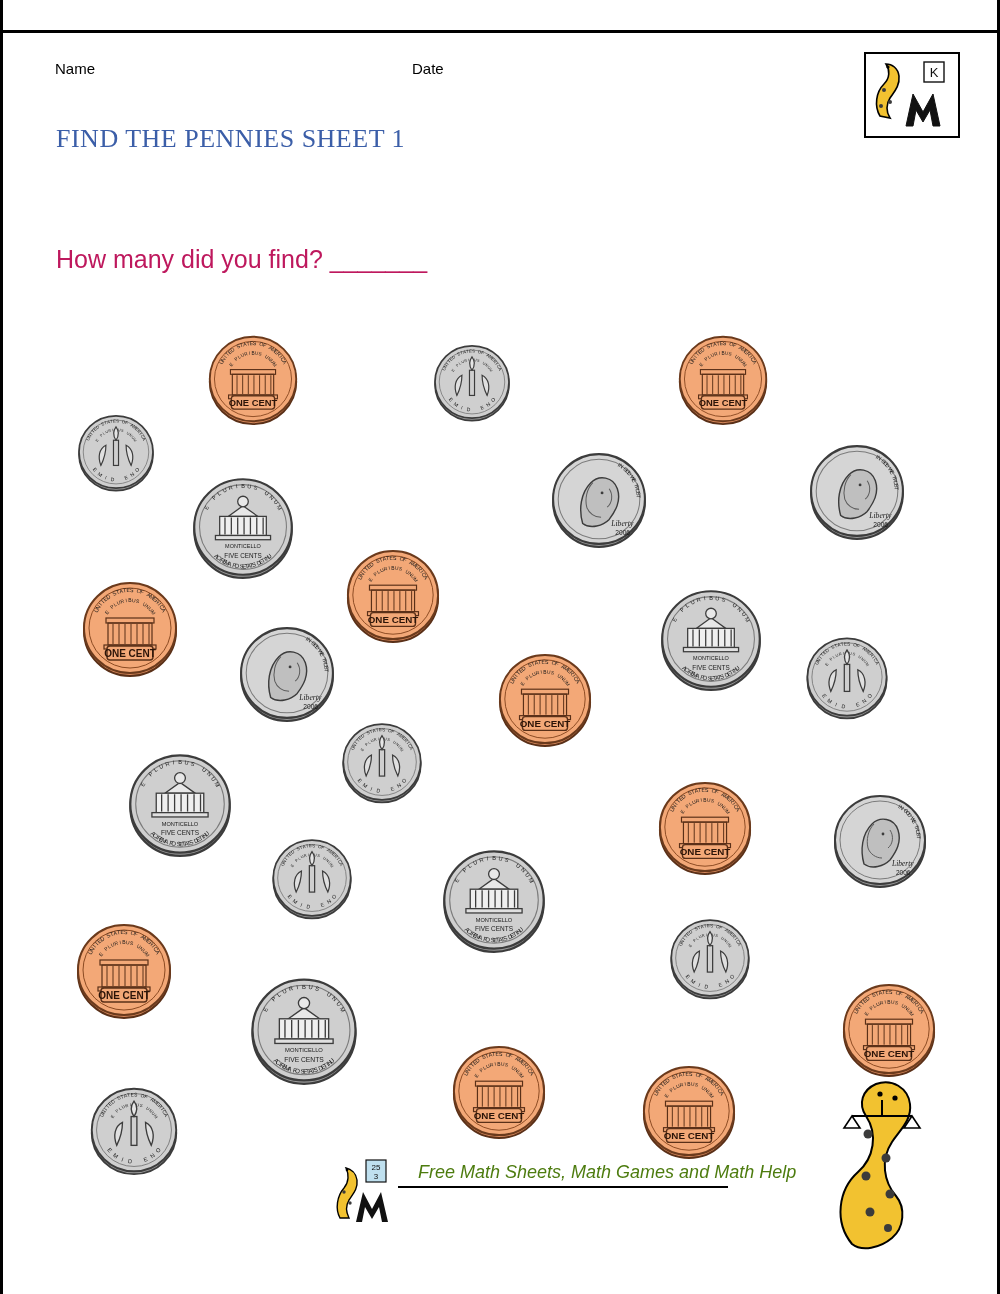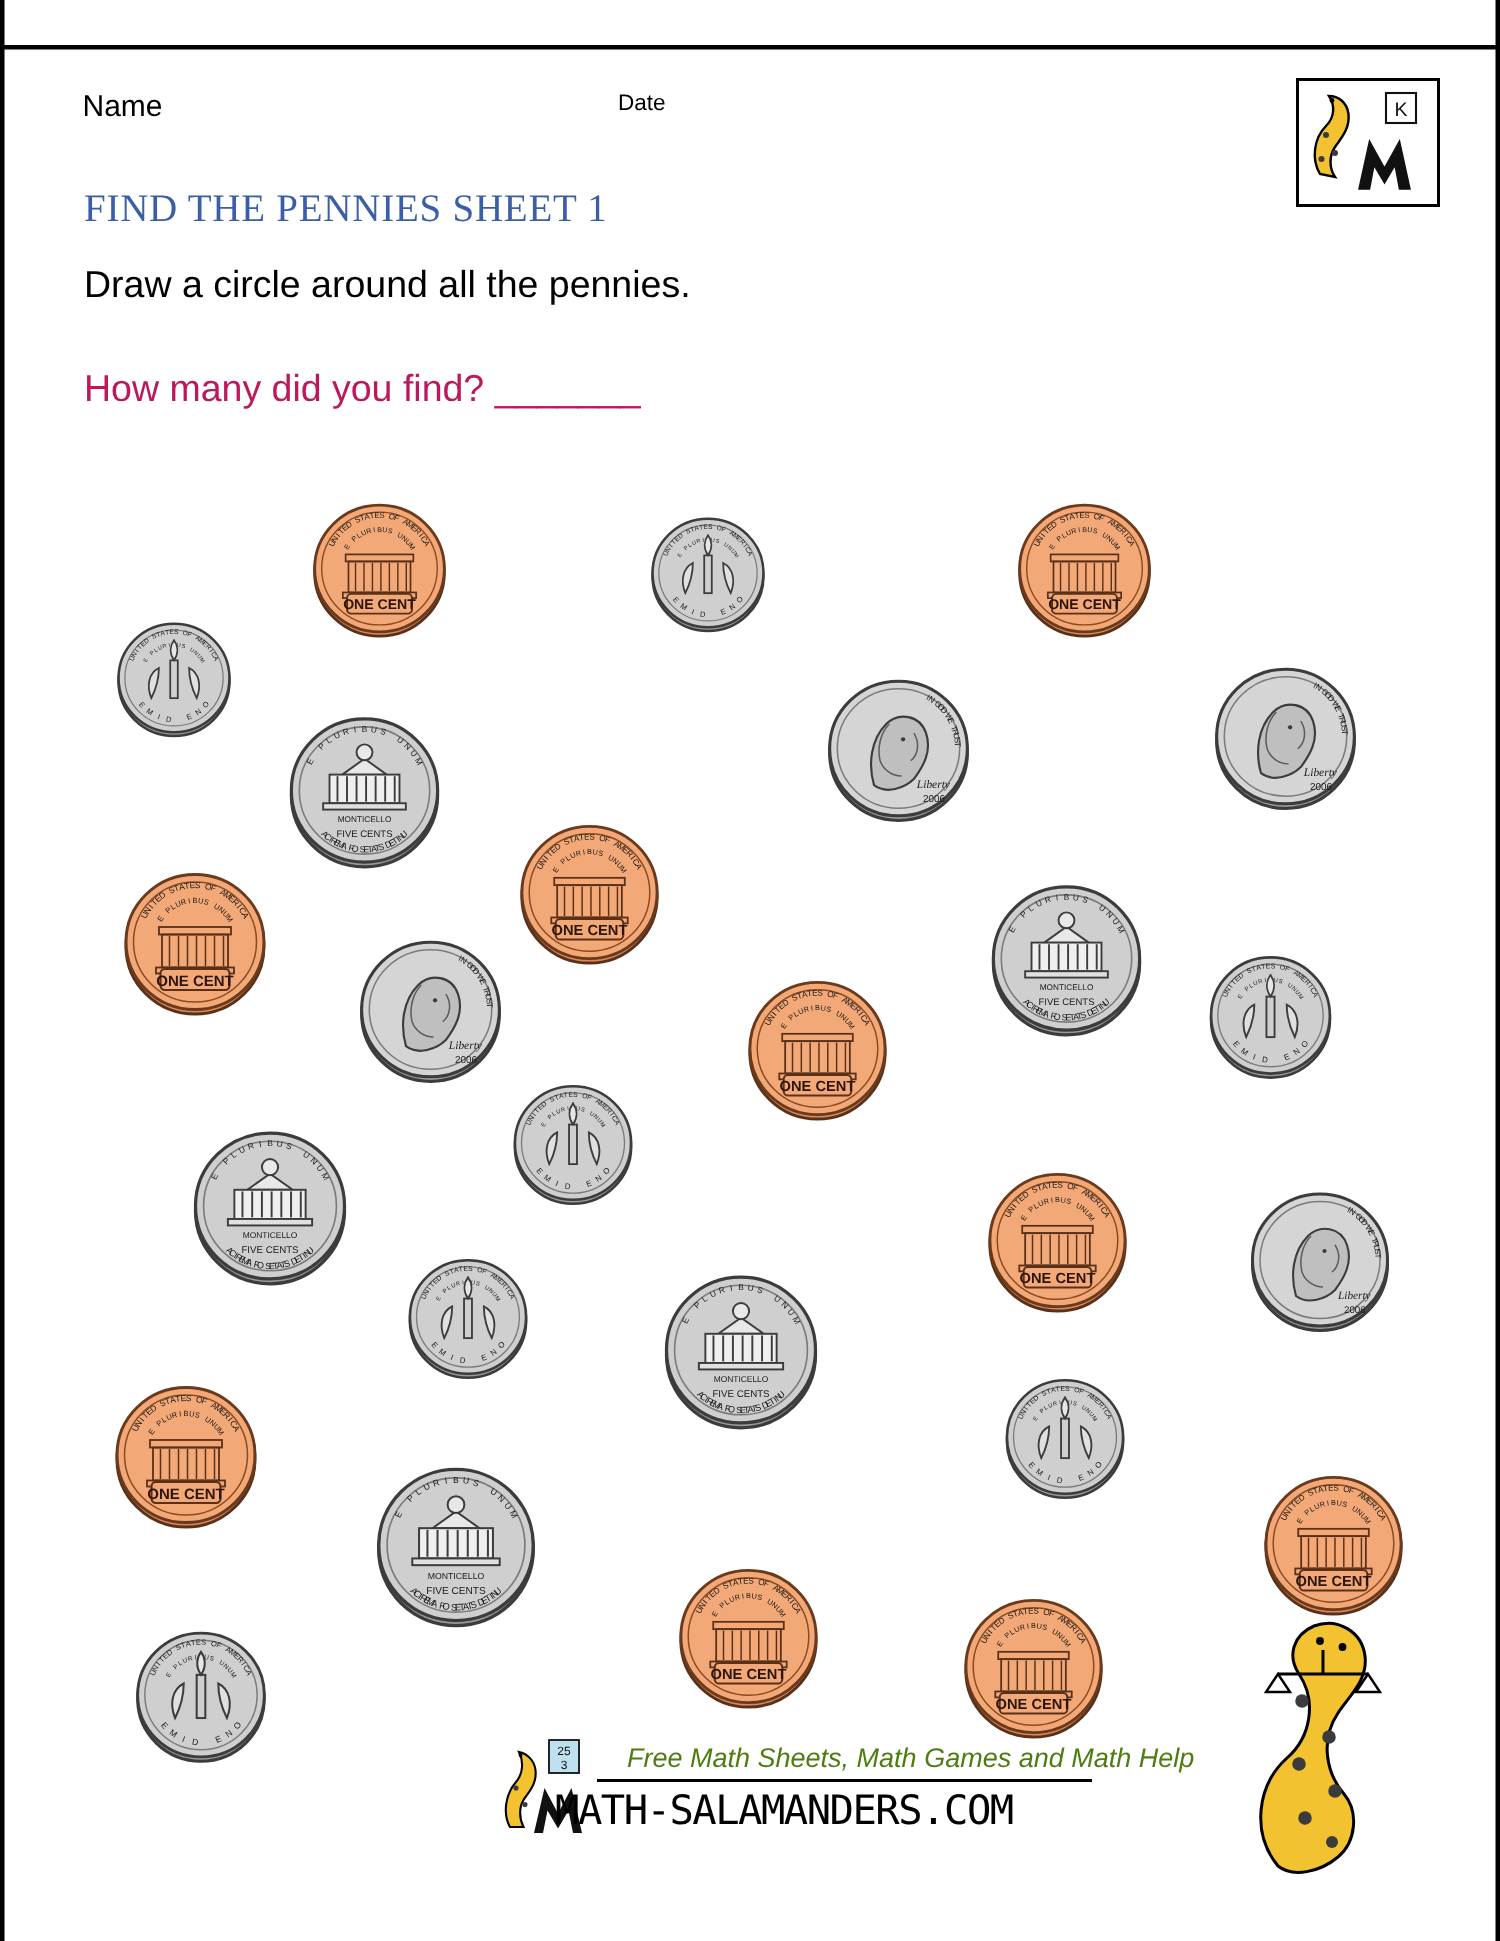--- a/index.html
+++ b/index.html
@@ -42,21 +42,21 @@
     right: 0px;
     top: 0px;
     width: 3px;
     height: 1294px;
     background: #000000;
   }
   .name-label {
     position: absolute;
     left: 55px;
     top: 60px;
-    font-size: 20px;
+    font-size: 15px;
     color: #000;
   }
   .date-label {
     position: absolute;
     left: 412px;
     top: 60px;
     font-size: 15px;
     color: #000;
     text-align: right;
   }
@@ -172,21 +172,20 @@
       <circle cx="15" cy="52" r="2" fill="#3b3b3b"></circle>
 
       <path d="M40 72 L47 40 L57 58 L67 40 L74 72 L67 72 L64 56 L57 68 L50 56 L47 72 Z" fill="#111" stroke="#111" stroke-width="1"></path>
 
       <rect x="58" y="8" width="20" height="20" fill="#fff" stroke="#111" stroke-width="1.4"></rect>
       <text x="68" y="23" font-size="13" font-family="Liberation Sans, sans-serif" text-anchor="middle" fill="#111">K</text>
     </svg>
   </div>
 
   <div class="title">FIND THE PENNIES SHEET 1</div>
-  <div class="subtitle">Draw a circle around all the pennies.</div>
   <div class="question">How many did you find? _______</div>
 
   <div class="coin-field">
       <div class="coin" style="left: 206px; top: 32px; width: 94px; height: 94px;"><svg width="94" height="94" viewBox="0 0 100 100">
   <ellipse cx="50" cy="53" rx="46" ry="45" fill="#d98a5d" stroke="#5a3018" stroke-width="2"></ellipse>
   <ellipse cx="50" cy="50" rx="46" ry="45" fill="#f3a877" stroke="#6b3a1c" stroke-width="2"></ellipse>
   <ellipse cx="50" cy="50" rx="41" ry="40" fill="none" stroke="#8b4a22" stroke-width="1"></ellipse>
   <text x="18.21" y="33.10" font-size="5.6" text-anchor="middle" transform="rotate(298.00 18.21 33.10)" font-family="Liberation Sans, sans-serif" fill="#1a1a1a">U</text>
           <text x="19.94" y="30.19" font-size="5.6" text-anchor="middle" transform="rotate(303.39 19.94 30.19)" font-family="Liberation Sans, sans-serif" fill="#1a1a1a">N</text>
           <text x="21.94" y="27.45" font-size="5.6" text-anchor="middle" transform="rotate(308.78 21.94 27.45)" font-family="Liberation Sans, sans-serif" fill="#1a1a1a">I</text>
@@ -1624,21 +1623,20 @@
         <circle cx="14" cy="38" r="1.7" fill="#3b3b3b"></circle>
         <circle cx="20" cy="49" r="1.7" fill="#3b3b3b"></circle>
         <rect x="36" y="6" width="20" height="22" fill="#bfe0ef" stroke="#111" stroke-width="1.2"></rect>
         <text x="46" y="16" font-size="8" text-anchor="middle" font-family="Liberation Sans, sans-serif" fill="#111">25</text>
         <text x="46" y="25" font-size="8" text-anchor="middle" font-family="Liberation Sans, sans-serif" fill="#111">3</text>
         <path d="M26 68 L33 38 L42 55 L51 38 L58 68 L52 68 L49 53 L42 65 L35 53 L32 68 Z" fill="#111"></path>
       </svg>
     </div>
     <div class="footer-text">Free Math Sheets, Math Games and Math Help</div>
     <div class="footer-rule"></div>
-    <div class="footer-brand">MATH-SALAMANDERS.COM</div>
   </div>
 
   <div class="salamander-big">
     <svg width="140" height="180" viewBox="0 0 140 180">
       <path d="M52 172 C34 150 38 118 58 100 C74 86 78 62 66 44 C58 32 62 18 76 12
                C92 6 108 16 110 32 C112 48 100 58 92 70 C80 88 84 110 96 124
                C106 136 104 156 92 166 C80 176 62 180 52 172 Z" fill="#f2c230" stroke="#000" stroke-width="2"></path>
       <circle cx="80" cy="22" r="2.6" fill="#000"></circle>
       <circle cx="95" cy="26" r="2.6" fill="#000"></circle>
       <circle cx="68" cy="62" r="4.5" fill="#3b3b3b"></circle>

